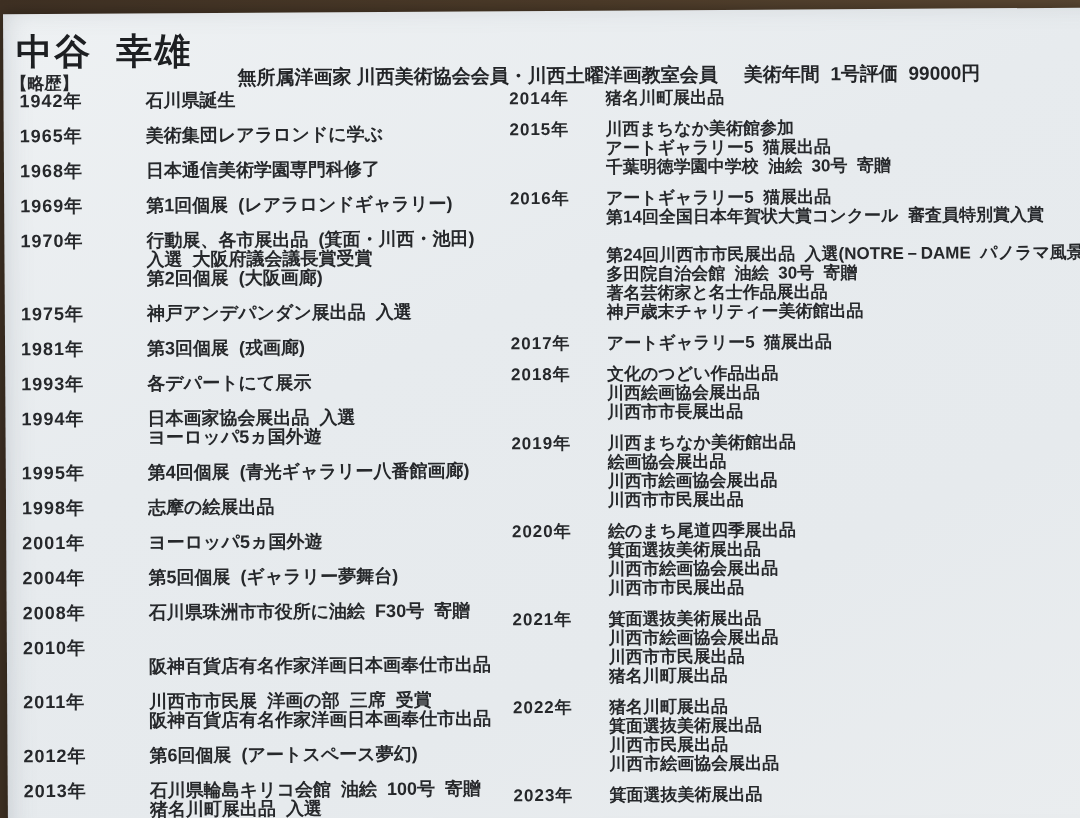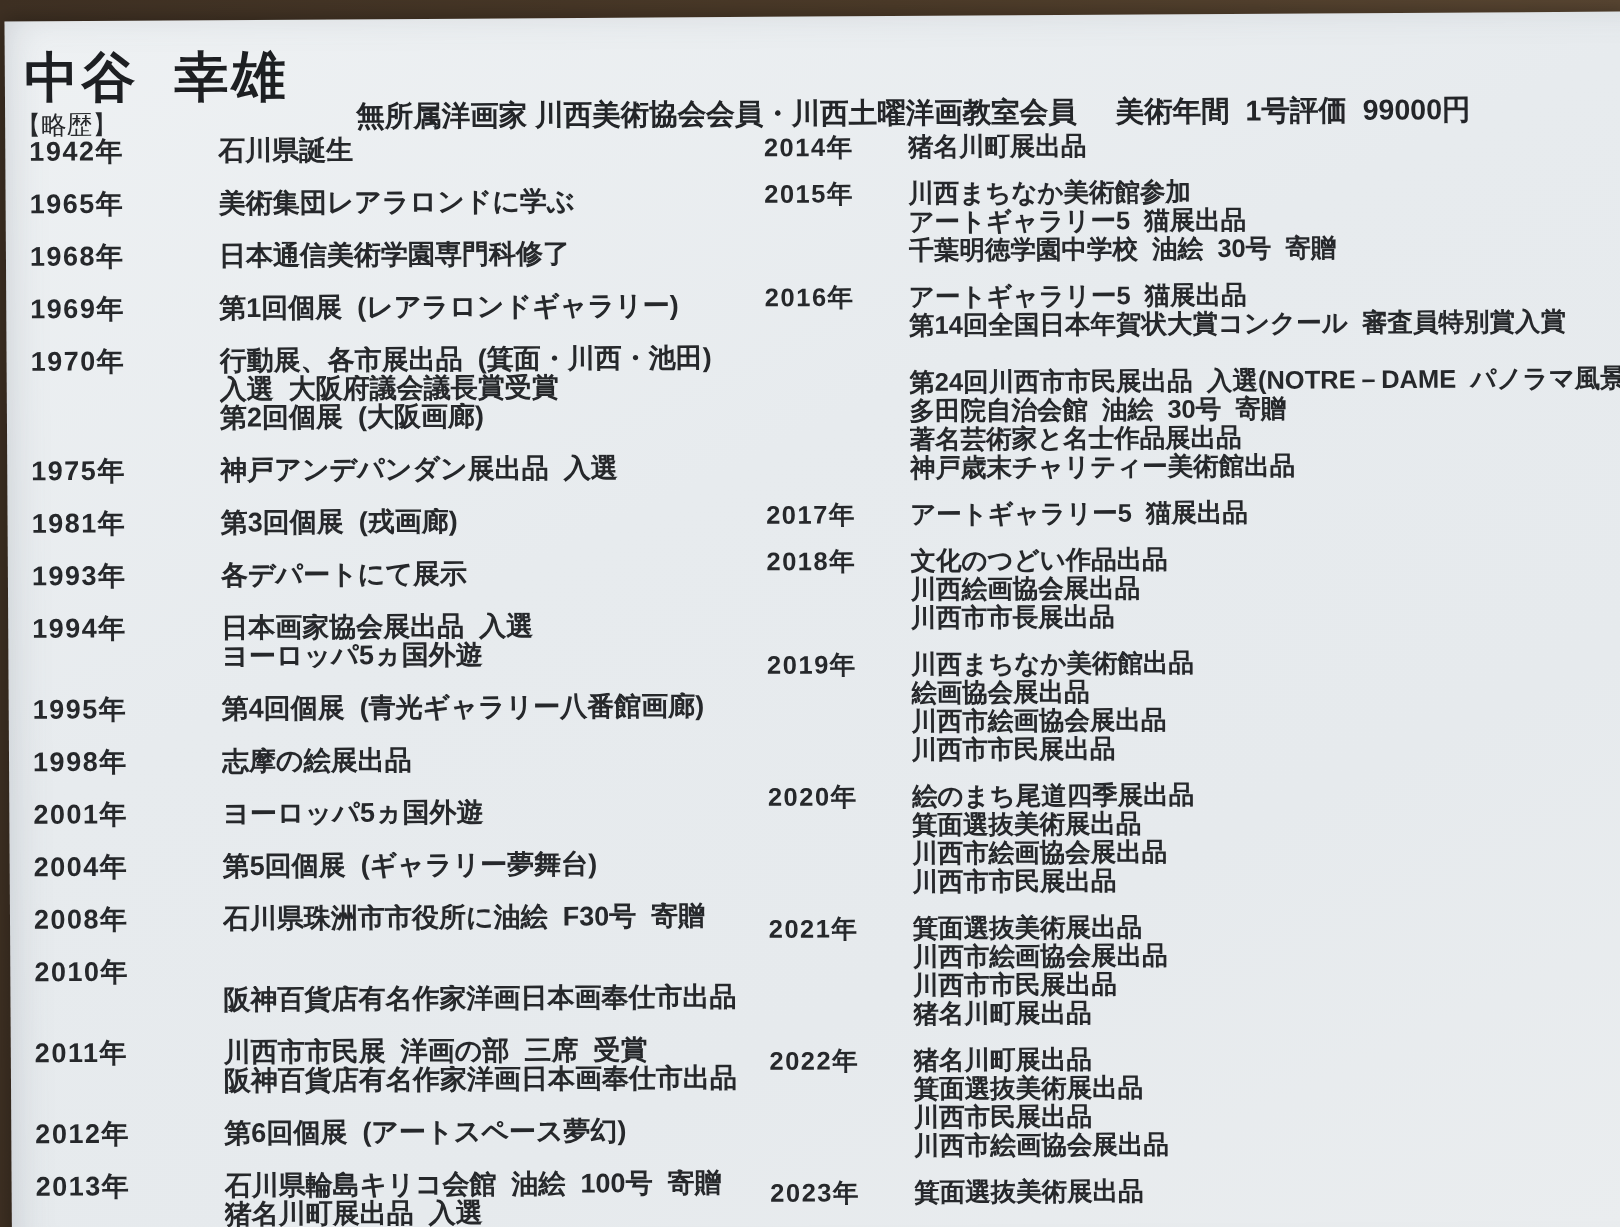--- a/index.html
+++ b/index.html
@@ -47,21 +47,21 @@
     font-weight: 700;
     white-space: pre;
     color: #232528;
   }
   .subtitle .affiliation { margin-right: 26px; }
   .section-label {
     position: absolute;
     left: 7px;
     top: 58px;
     font-size: 17px;
-    font-weight: 400;
+    font-weight: 700;
     white-space: pre;
   }
   .columns {
     position: absolute;
     top: 78px;
     left: 0;
     right: 0;
     bottom: 0;
     display: flex;
     align-items: flex-start;

